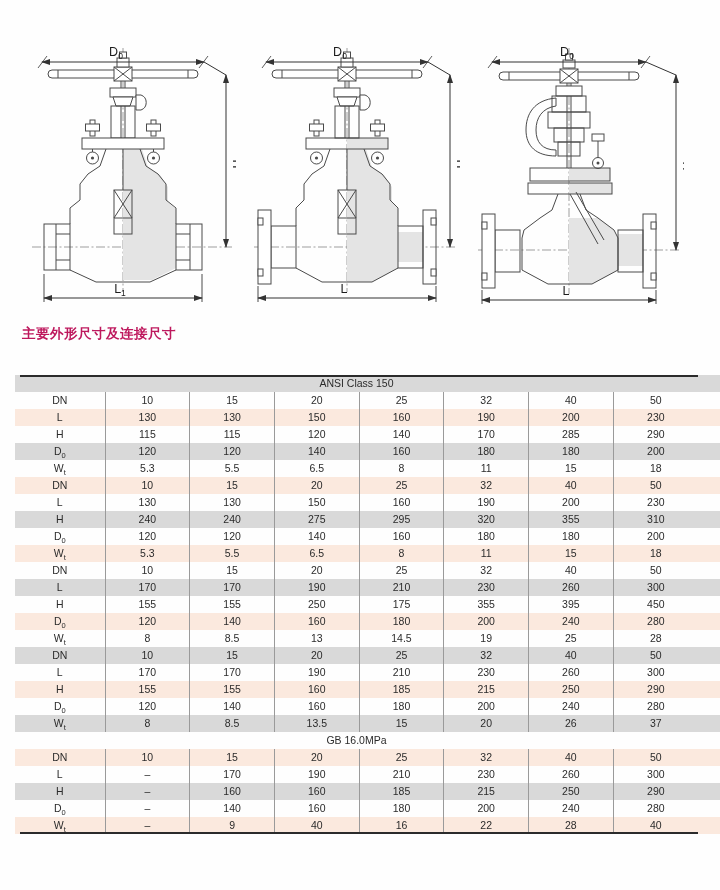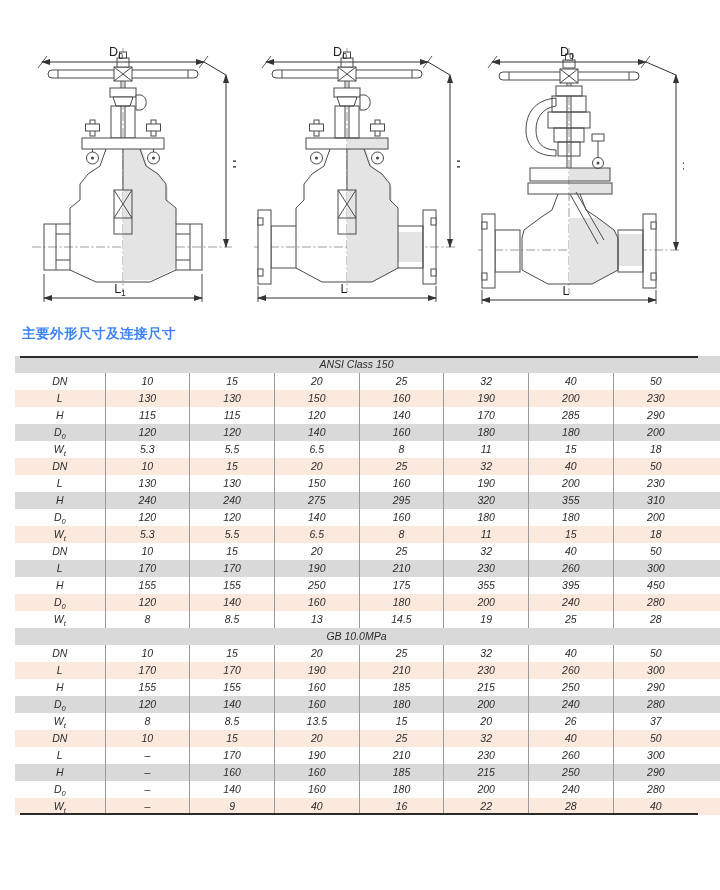--- a/index.html
+++ b/index.html
@@ -12,22 +12,22 @@
   .diagram{margin:0;position:relative;width:210px;height:270px;}
   .diagram svg{display:block;}
   svg .ln{fill:#ffffff;stroke:var(--line);stroke-width:1;}
   svg .lnf{fill:none;stroke:var(--line);stroke-width:1;}
   svg .shade{fill:#e4e4e4;stroke:none;}
   svg .cl{stroke:#777;stroke-width:0.7;stroke-dasharray:9 2.5 2 2.5;fill:none;}
   svg .dim{stroke:#333;stroke-width:1;fill:none;}
   svg .tick{stroke:#333;stroke-width:0.8;}
   svg text{font-family:"Liberation Sans","DejaVu Sans",sans-serif;font-size:12.5px;fill:#1c1c1c;}
   svg text .sub{font-size:8.5px;}
-  .page-title{margin:13px 0 0 22px;font-size:13.5px;font-weight:bold;color:#3b82f6;letter-spacing:.5px;}
-  .table-wrap{position:relative;margin:13px 0 0 15px;width:705px;font-style:italic;}
+  .page-title{margin:13px 0 0 22px;font-size:13.5px;font-weight:bold;color:#be185d;letter-spacing:.5px;}
+  .table-wrap{position:relative;margin:32px 0 0 15px;width:705px;}
   .rule{position:absolute;left:5px;width:678px;height:2px;background:var(--rule-dark);z-index:3;}
   .rule-top{top:0;}
   .rule-bottom{bottom:0;}
   table.dim-table{border-collapse:collapse;table-layout:fixed;width:705px;margin:0;}
   table.dim-table td{
     height:17px;padding:0;text-align:center;vertical-align:middle;
     font-size:10.5px;line-height:17px;color:#2b2b2b;white-space:nowrap;
   }
   table.dim-table td sub{font-size:7.5px;line-height:0;}
   tbody tr:nth-child(4n+1){background:var(--band-gray);}
@@ -441,24 +441,20 @@
           <td class="label-cell"><span>W</span><sub>t</sub></td>
           <td class="value-cell">8</td>
           <td class="value-cell">8.5</td>
           <td class="value-cell">13</td>
           <td class="value-cell">14.5</td>
           <td class="value-cell">19</td>
           <td class="value-cell">25</td>
           <td class="value-cell">28</td>
           <td class="filler"></td>
         </tr>
-        <tr class="section-row">
-          <td colspan="8" class="section-cell">GB 10.0MPa</td>
-          <td class="filler"></td>
-        </tr>
         <tr class="data-row">
           <td class="label-cell"><span>DN</span></td>
           <td class="value-cell">10</td>
           <td class="value-cell">15</td>
           <td class="value-cell">20</td>
           <td class="value-cell">25</td>
           <td class="value-cell">32</td>
           <td class="value-cell">40</td>
           <td class="value-cell">50</td>
           <td class="filler"></td>
@@ -500,20 +496,24 @@
           <td class="label-cell"><span>W</span><sub>t</sub></td>
           <td class="value-cell">8</td>
           <td class="value-cell">8.5</td>
           <td class="value-cell">13.5</td>
           <td class="value-cell">15</td>
           <td class="value-cell">20</td>
           <td class="value-cell">26</td>
           <td class="value-cell">37</td>
           <td class="filler"></td>
         </tr>
+        <tr class="section-row">
+          <td colspan="8" class="section-cell">GB 16.0MPa</td>
+          <td class="filler"></td>
+        </tr>
         <tr class="data-row">
           <td class="label-cell"><span>DN</span></td>
           <td class="value-cell">10</td>
           <td class="value-cell">15</td>
           <td class="value-cell">20</td>
           <td class="value-cell">25</td>
           <td class="value-cell">32</td>
           <td class="value-cell">40</td>
           <td class="value-cell">50</td>
           <td class="filler"></td>

